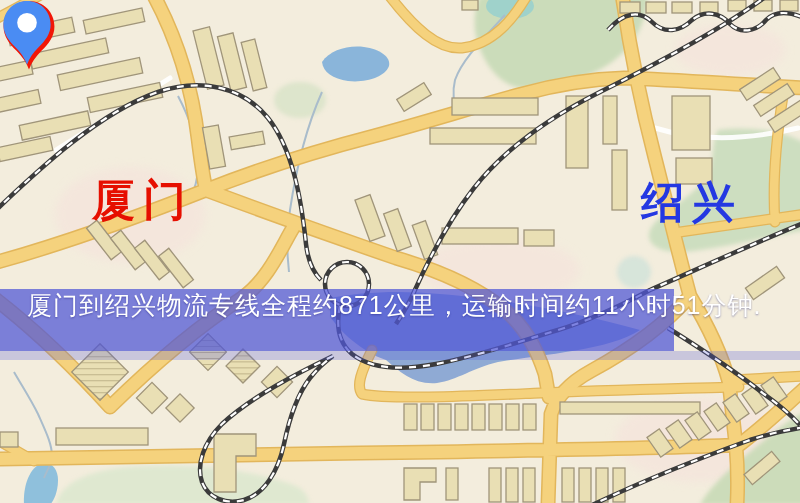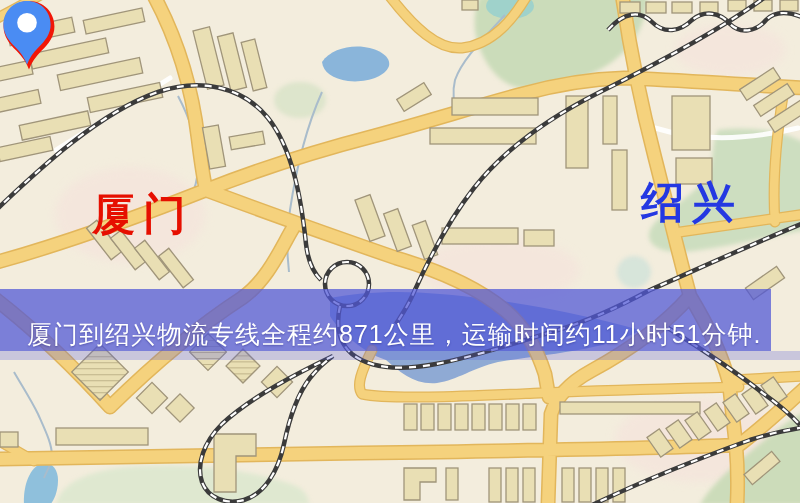--- a/index.html
+++ b/index.html
@@ -3,42 +3,42 @@
 <meta charset="utf-8">
 <style>
   html,body{margin:0;padding:0;background:#ffffff;}
   .stage{
     position:relative;width:800px;height:503px;overflow:hidden;
     font-family:"Liberation Sans","DejaVu Sans",sans-serif;
     background:#f3eddd;
   }
   .stage svg{position:absolute;left:0;top:0;}
   .banner{
-    position:absolute;left:0;top:289px;width:771px;height:62px;
+    position:absolute;left:0;top:289px;width:674px;height:62px;
     background:rgba(81,88,215,0.74);
-    display:flex;align-items:flex-end;
+    display:flex;align-items:flex-start;
     z-index:4;
   }
   .banner-fade{
     position:absolute;left:0;top:351px;width:800px;height:9px;
     background:rgba(81,88,215,0.26);z-index:4;
   }
   .banner-text{
     color:#ffffff;font-size:25px;letter-spacing:1px;
     padding-left:27px;white-space:nowrap;
     text-shadow:0 1px 2px rgba(30,34,120,0.45);
   }
   .pin{position:absolute;z-index:5;}
   .pin-origin{left:116px;top:101px;width:58px;height:71px;}
   .pin-destination{left:665px;top:104px;width:54px;height:66px;}
   .city-label{
     position:absolute;z-index:5;font-size:43px;font-weight:700;
     letter-spacing:8px;line-height:1;white-space:nowrap;
   }
-  .label-origin{left:92px;top:193px;}
+  .label-origin{left:92px;top:179px;}
   .label-destination{left:641px;top:181px;}
 </style>
 </head>
 <body>
 
 <div class="stage">
 
   <svg width="800" height="503" viewBox="0 0 800 503">
     <defs>
       <pattern id="hatch" width="6" height="6" patternUnits="userSpaceOnUse" patternTransform="rotate(45)">

